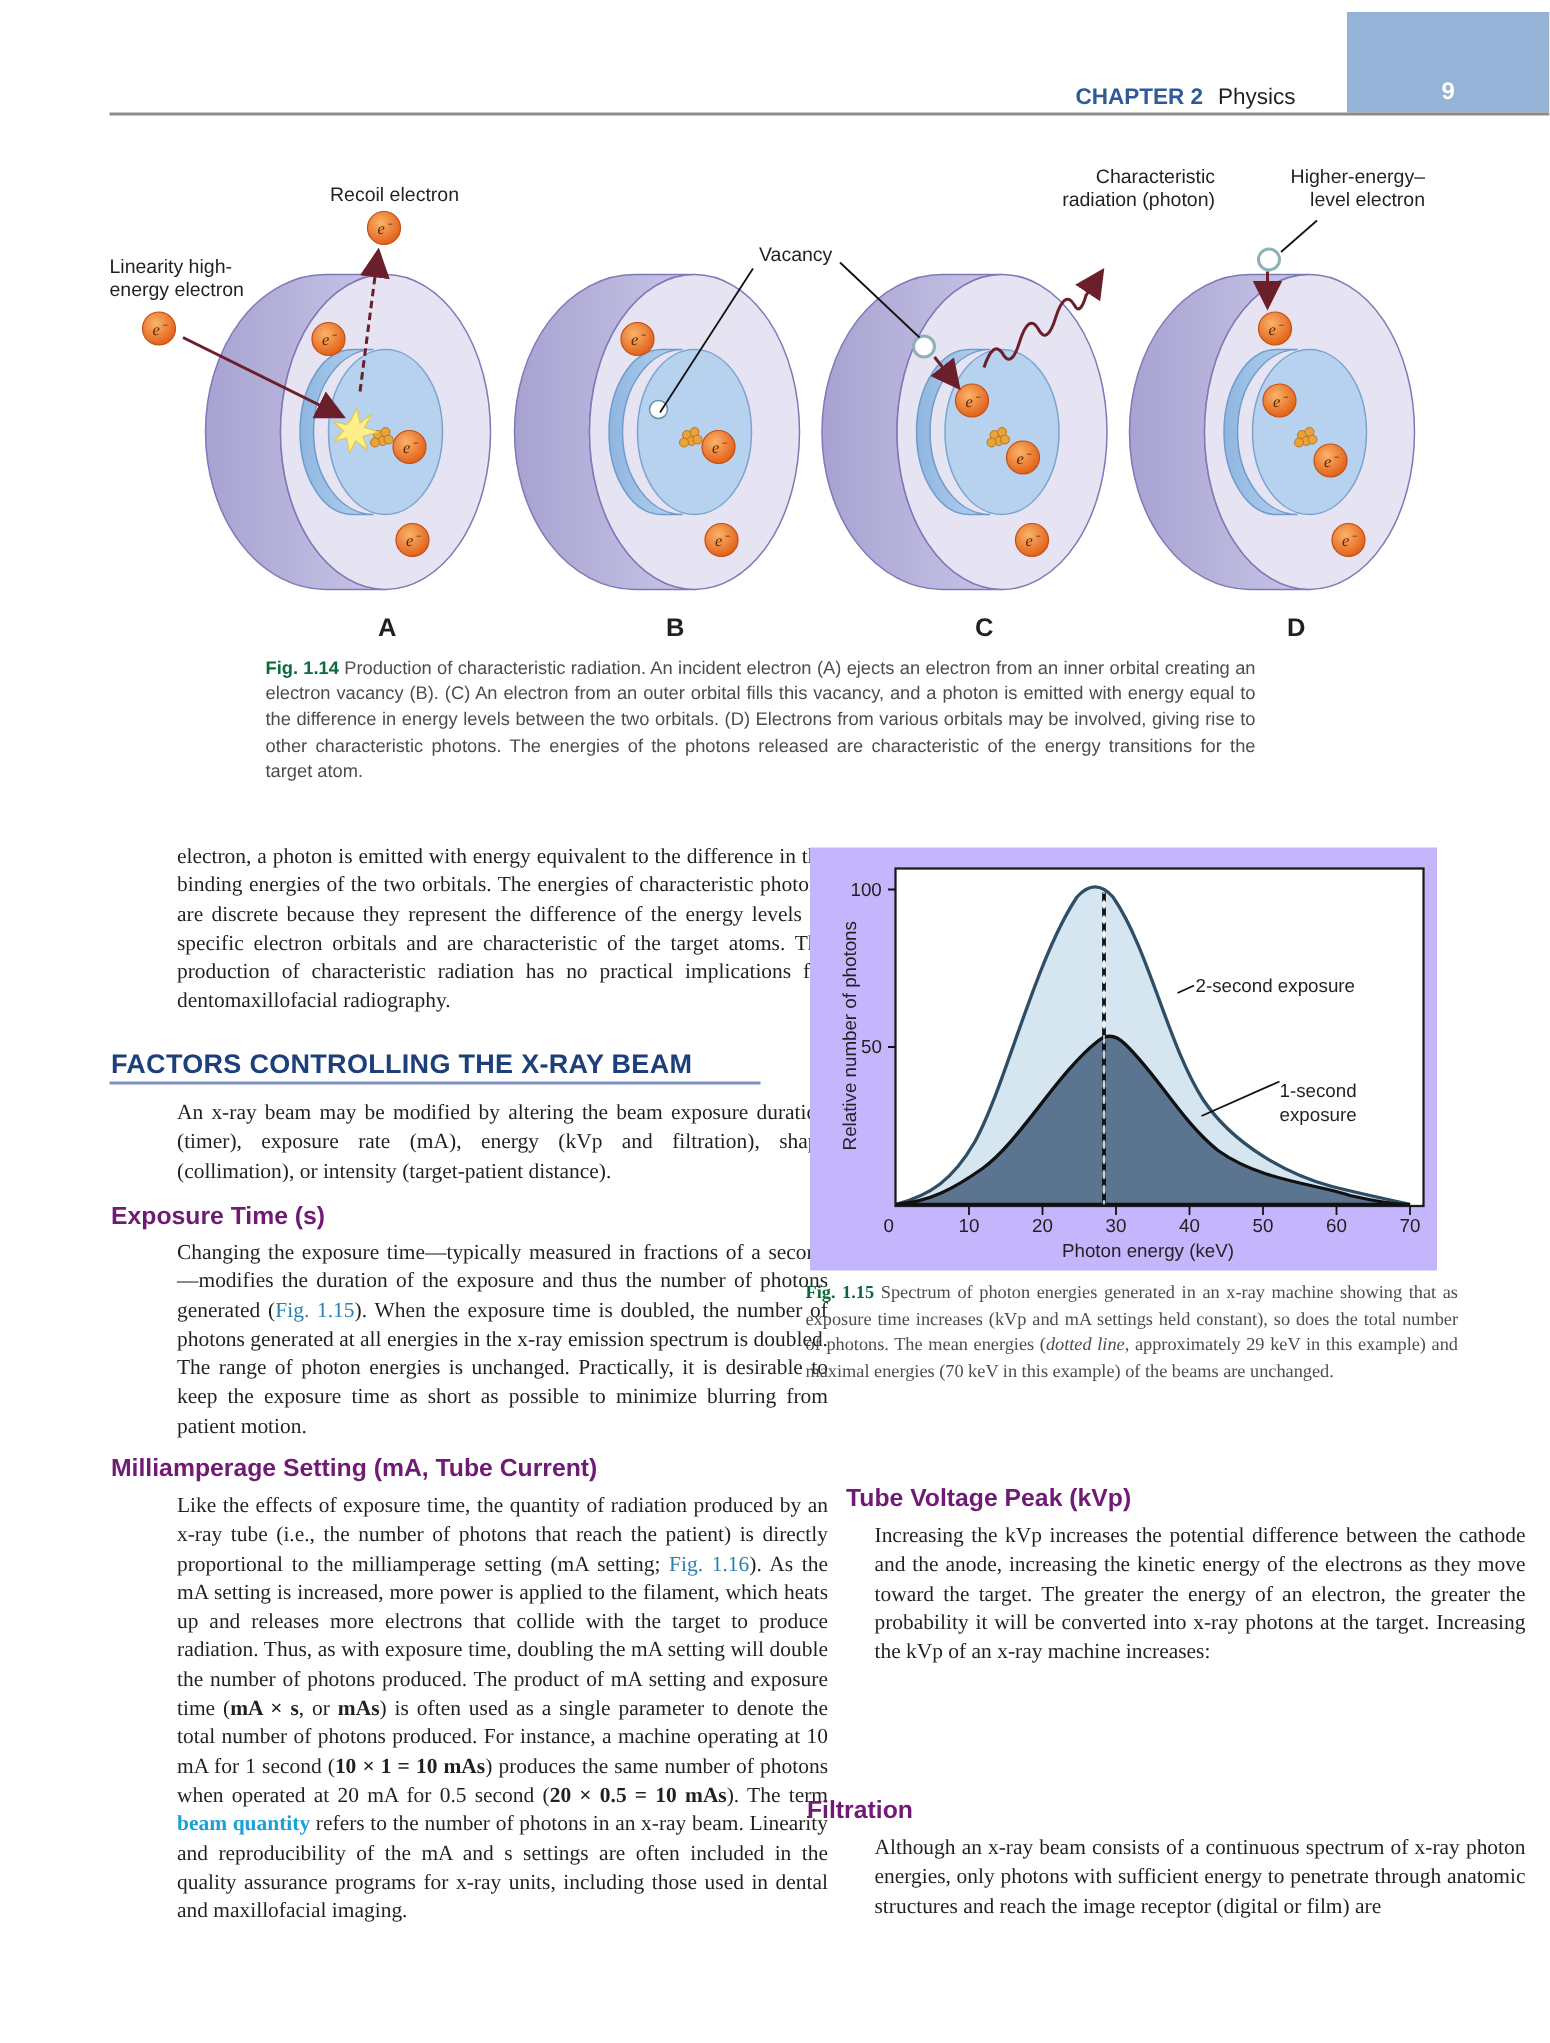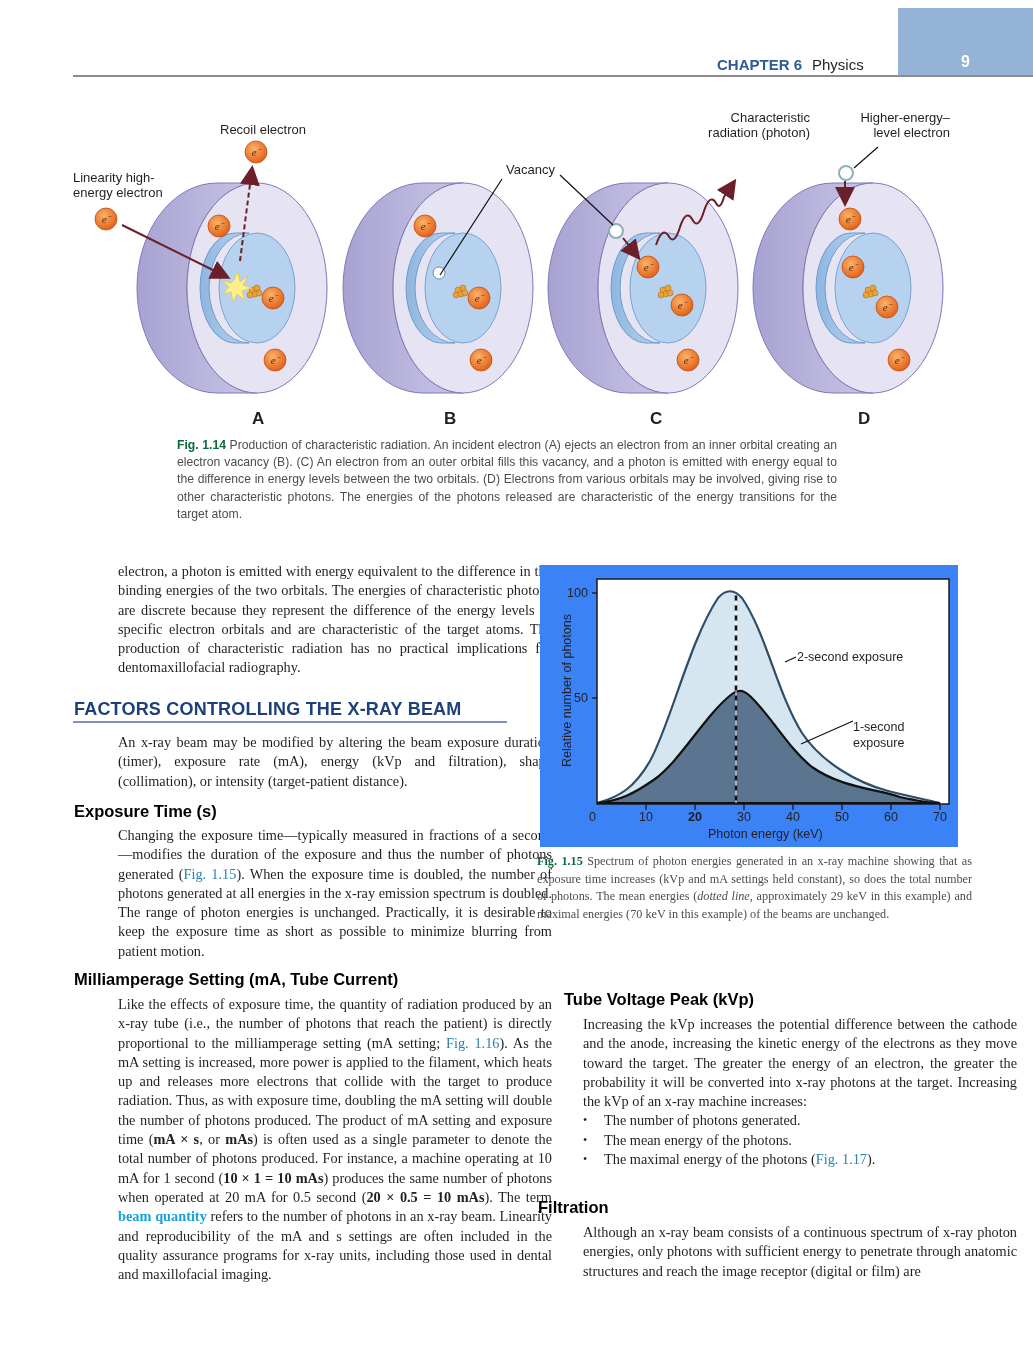--- a/index.html
+++ b/index.html
@@ -19,42 +19,42 @@
   .panel-letter { position:absolute; font-family:"Liberation Sans", sans-serif; font-weight:bold; font-size:17px; }
 
   .caption { position:absolute; font-family:"Liberation Sans", sans-serif; font-size:12.2px; line-height:17.2px; color:#4d4d4d; text-align:justify; }
   .caption .fig-label { color:#0a6a3a; font-weight:bold; }
 
   
   .col { position:absolute; font-size:14.3px; line-height:19.3px; text-align:justify;margin-left:45px; }
   .col p { margin:0; }
   .h1 { position:absolute; font-family:"Liberation Sans", sans-serif; font-weight:bold; font-size:18px; color:#1d3f7a; letter-spacing:0.2px; }
   .h1-rule { position:absolute; height:2px; background:#7f8fbf; }
-  .h2 { position:absolute; font-family:"Liberation Sans", sans-serif; font-weight:bold; font-size:16.5px; color:#000000; }
+  .h2 { position:absolute; font-family:"Liberation Sans", sans-serif; font-weight:bold; font-size:16.5px; color:#701a75; }
   .link { color:#2a7fae; }
   .term { color:#1aa0d8; font-weight:bold; }
   .b { font-weight:bold; }
   .bullets { list-style:none; margin:0; padding:0; }
   .bullets li { position:relative; padding-left:21px; }
   .bullets li::before { content:"•"; position:absolute; left:0; top:0; font-size:12px; }
   .indent { padding-left:21px; }
 
   
-  .chart-box { position:absolute; left:540px; top:565px; width:418px; height:282px; background:#3b82f6; }
+  .chart-box { position:absolute; left:540px; top:565px; width:418px; height:282px; background:#c4b5fd; }
   .chart-cap { position:absolute; left:537px; top:853px; width:435px; font-family:Liberation Serif, serif; font-size:12.2px; line-height:17.6px; color:#4d4d4d; text-align:justify; }
   .chart-cap .fig-label { color:#0a6a3a; font-weight:bold; }
 </style>
 </head>
 <body>
 
 <div class="page-tab">
   <div class="page-num">9</div>
 </div>
 <div class="running-head">
-  <span class="ch">CHAPTER 6</span><span>Physics</span>
+  <span class="ch">CHAPTER 2</span><span>Physics</span>
 </div>
 <div class="header-rule"></div>
 
 <div class="fig14">
   <svg width="900" height="335" viewBox="0 0 900 335" style="position:absolute;left:0;top:0">
     <defs>
       <radialGradient id="eg" cx="40%" cy="35%" r="65%">
         <stop offset="0%" stop-color="#fbb36a"></stop>
           <stop offset="100%" stop-color="#e2621a"></stop>
       </radialGradient>
@@ -196,21 +196,21 @@
       <line x1="400" y1="239" x2="400" y2="245"></line>
     </g>
 
     <line x1="245" y1="97" x2="256" y2="92" stroke="#111" stroke-width="1.2"></line>
     <line x1="261" y1="179" x2="313" y2="156" stroke="#111" stroke-width="1.2"></line>
   </svg>
   <div class="lbl" style="left:27px;top:21px;font-size:12.5px;">100</div>
   <div class="lbl" style="left:34px;top:126px;font-size:12.5px;">50</div>
   <div class="lbl" style="left:49px;top:245px;font-size:12.5px;">0</div>
   <div class="lbl" style="left:99px;top:245px;font-size:12.5px;">10</div>
-  <div class="lbl" style="left:148px;top:245px;font-size:12.5px;font-weight:bold;">20</div>
+  <div class="lbl" style="left:148px;top:245px;font-size:12.5px;">20</div>
   <div class="lbl" style="left:197px;top:245px;font-size:12.5px;">30</div>
   <div class="lbl" style="left:246px;top:245px;font-size:12.5px;">40</div>
   <div class="lbl" style="left:295px;top:245px;font-size:12.5px;">50</div>
   <div class="lbl" style="left:344px;top:245px;font-size:12.5px;">60</div>
   <div class="lbl" style="left:393px;top:245px;font-size:12.5px;">70</div>
   <div class="lbl" style="left:168px;top:262px;font-size:12.5px;">Photon energy (keV)</div>
   <div class="lbl" style="left:-68px;top:118px;width:190px;text-align:center;font-size:12.5px;transform:rotate(-90deg);">Relative number of photons</div>
   <div class="lbl" style="left:257px;top:85px;font-size:12.5px;">2-second exposure</div>
   <div class="lbl" style="left:313px;top:154px;font-size:12.5px;text-align:right;line-height:16px;">
     <div>1-second</div>
@@ -218,21 +218,16 @@
   </div>
 </div>
 
 <div class="chart-cap">
   <span class="fig-label">Fig. 1.15</span><span> Spectrum of photon energies generated in an x-ray machine showing that as exposure time increases (kVp and mA settings held constant), so does the total number of photons. The mean energies (</span><i>dotted line</i><span>, approximately 29 keV in this example) and maximal energies (70 keV in this example) of the beams are unchanged.</span>
 </div>
 
 <div class="h2" style="left:538px;top:990px;margin-left:26px;">Tube Voltage Peak (kVp)</div>
 <div class="col" style="left:538px;top:1015px;width:434px;">
   <p>Increasing the kVp increases the potential difference between the cathode and the anode, increasing the kinetic energy of the electrons as they move toward the target. The greater the energy of an electron, the greater the probability it will be converted into x-ray photons at the target. Increasing the kVp of an x-ray machine increases:</p>
-  <ul class="bullets">
-    <li>The number of photons generated.</li>
-    <li>The mean energy of the photons.</li>
-    <li><span>The maximal energy of the photons (</span><span class="link">Fig. 1.17</span><span>).</span></li>
-  </ul>
 </div>
 
 <div class="h2" style="left:538px;top:1198px;">Filtration</div>
 <div class="col" style="left:538px;top:1223px;width:434px;">Although an x-ray beam consists of a continuous spectrum of x-ray photon energies, only photons with sufficient energy to penetrate through anatomic structures and reach the image receptor (digital or film) are</div>
 
 </body></html>

